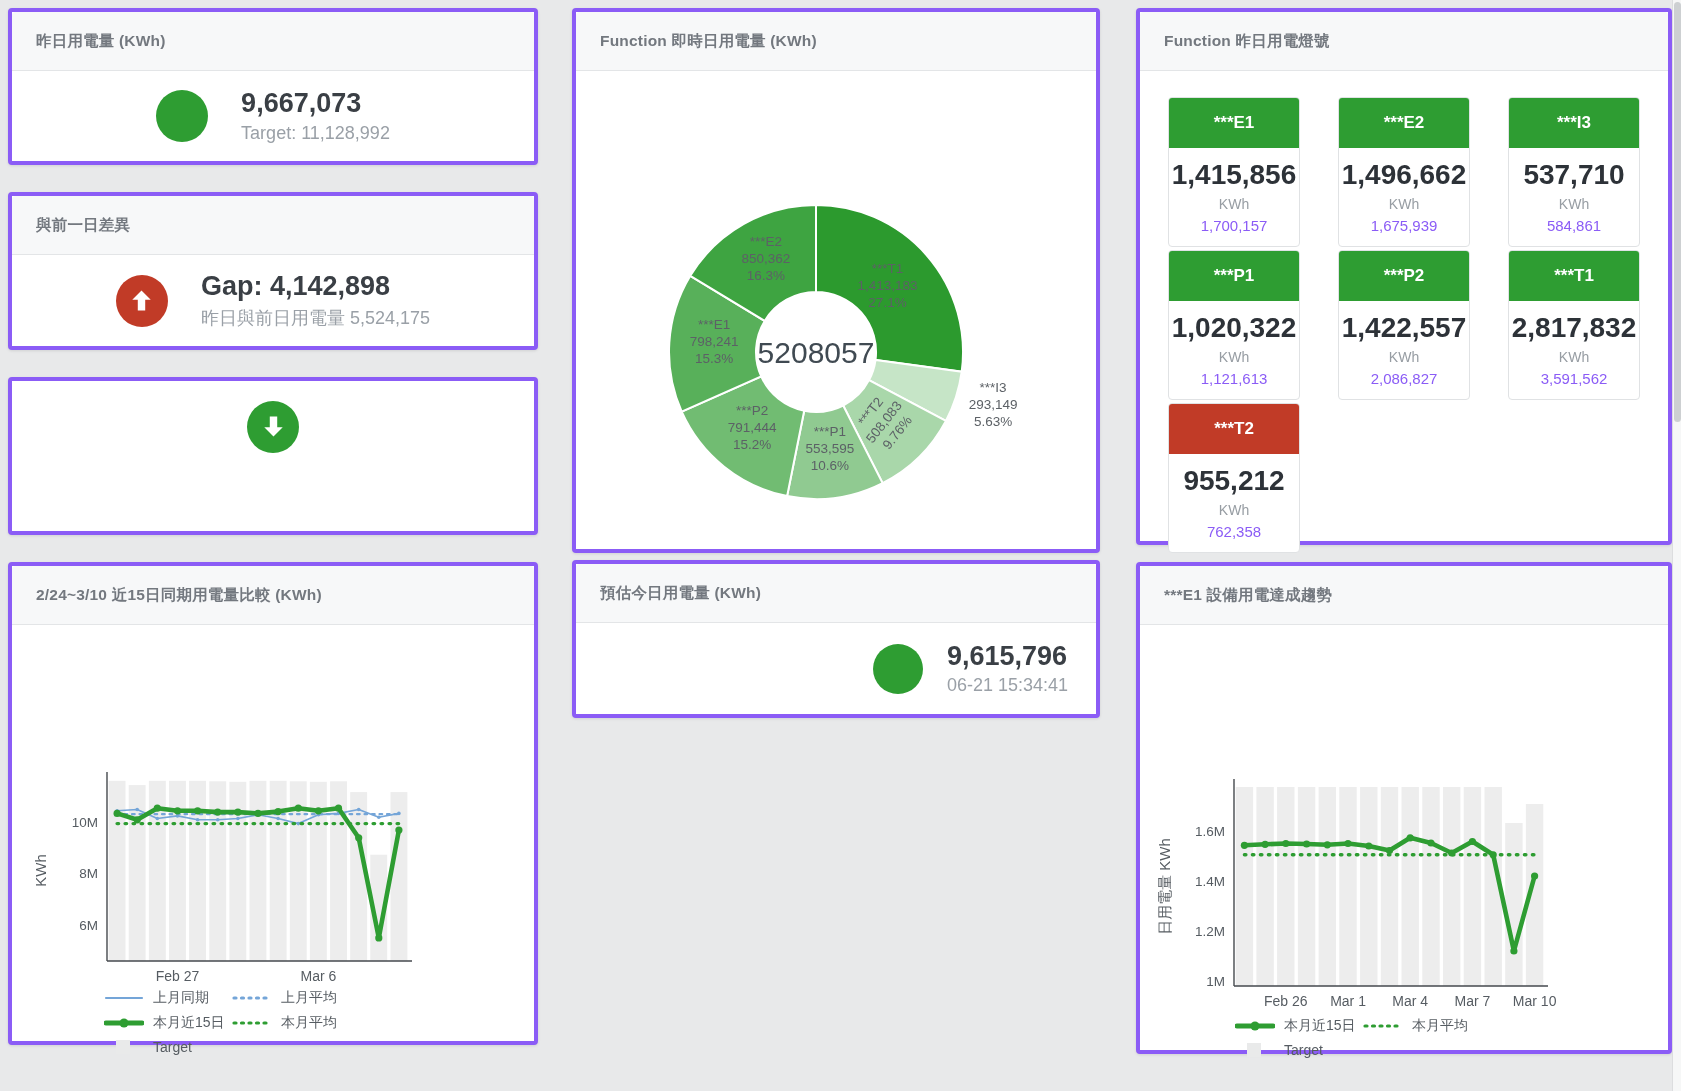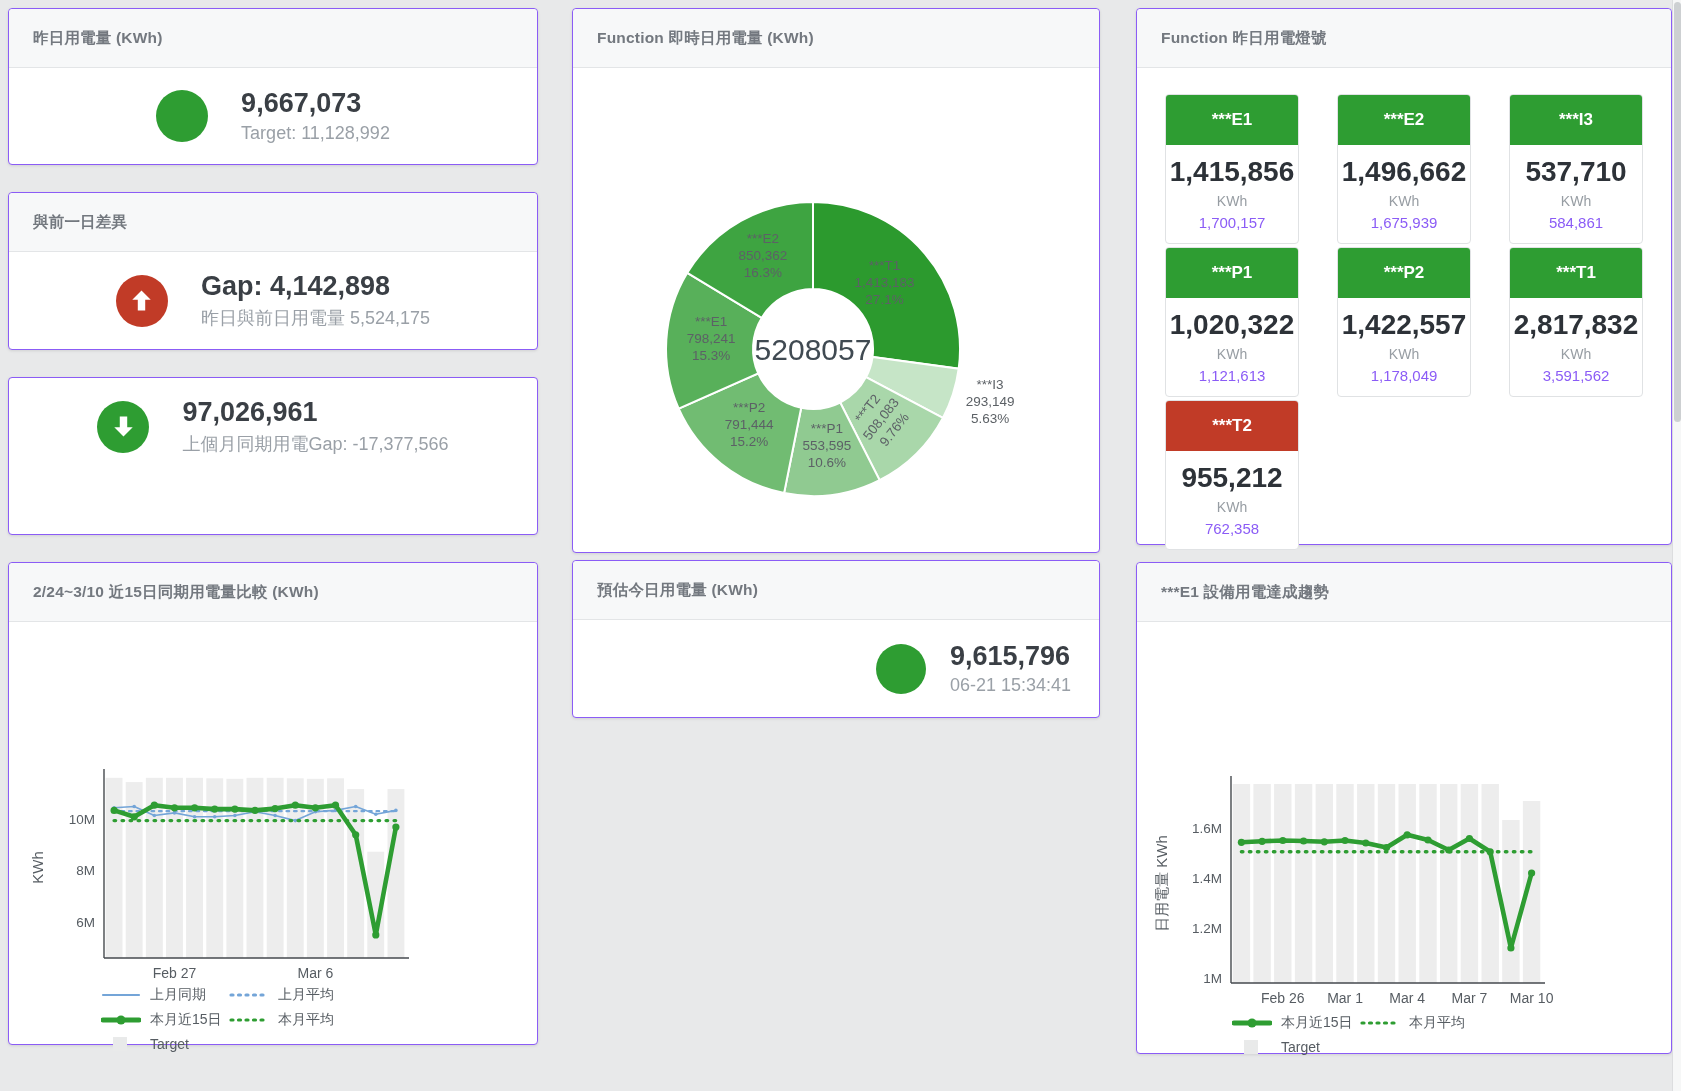--- a/index.html
+++ b/index.html
@@ -6,21 +6,21 @@
   html, body { width: 1681px; height: 1091px; }
   body {
     background: #e8e9ea;
     font-family: "Liberation Sans", "DejaVu Sans", sans-serif;
     position: relative;
     overflow: hidden;
   }
   .card {
     position: absolute;
     background: #fff;
-    border: 1px solid #8b5cf6;
+    border: 4px solid #8b5cf6;
     border-radius: 4px;
     box-shadow: 0 1px 3px rgba(0,0,0,0.10);
   }
   .card-header {
     height: 59px;
     background: #f7f8f9;
     border-bottom: 1px solid #e3e5e7;
     border-radius: 4px 4px 0 0;
     display: flex; align-items: center;
     padding: 0 24px;
@@ -105,24 +105,20 @@
   </div>
 </div>
 
 <div class="card" id="card-month">
   <div class="stat-body">
     <div class="stat-circle" style="background: rgb(46, 157, 50);">
         <svg viewBox="0 0 24 24" width="27" height="27" style="transform: rotate(180deg);">
           <path d="M12 3.2 L20.2 11.4 H15.3 V20.8 H8.7 V11.4 H3.8 Z" fill="#ffffff"></path>
         </svg>
       </div>
-    <div class="stat-text">
-      <div class="stat-value">97,026,961</div>
-      <div class="stat-sub">上個月同期用電Gap: -17,377,566</div>
-    </div>
   </div>
 </div>
 
 <div class="card" id="card-compare">
   <div class="card-header">
     <span class="card-title">2/24~3/10 近15日同期用電量比較 (KWh)</span>
   </div>
   <div class="chart-body" id="compare-chart"><svg width="528" height="358" viewBox="0 0 528 358">
         <g>
           <rect x="96.6" y="155.8" width="16.9" height="180.2" fill="#ededed"></rect>
@@ -303,21 +299,21 @@
       <div class="tile">
         <div class="tile-header" style="background: rgb(46, 157, 50);">***P1</div>
         <div class="tile-value">1,020,322</div>
         <div class="tile-unit">KWh</div>
         <div class="tile-target">1,121,613</div>
       </div>
       <div class="tile">
         <div class="tile-header" style="background: rgb(46, 157, 50);">***P2</div>
         <div class="tile-value">1,422,557</div>
         <div class="tile-unit">KWh</div>
-        <div class="tile-target">1,178,049</div>
+        <div class="tile-target">2,086,827</div>
       </div>
       <div class="tile">
         <div class="tile-header" style="background: rgb(46, 157, 50);">***T1</div>
         <div class="tile-value">2,817,832</div>
         <div class="tile-unit">KWh</div>
         <div class="tile-target">3,591,562</div>
       </div>
       <div class="tile">
         <div class="tile-header" style="background: rgb(193, 59, 39);">***T2</div>
         <div class="tile-value">955,212</div>

